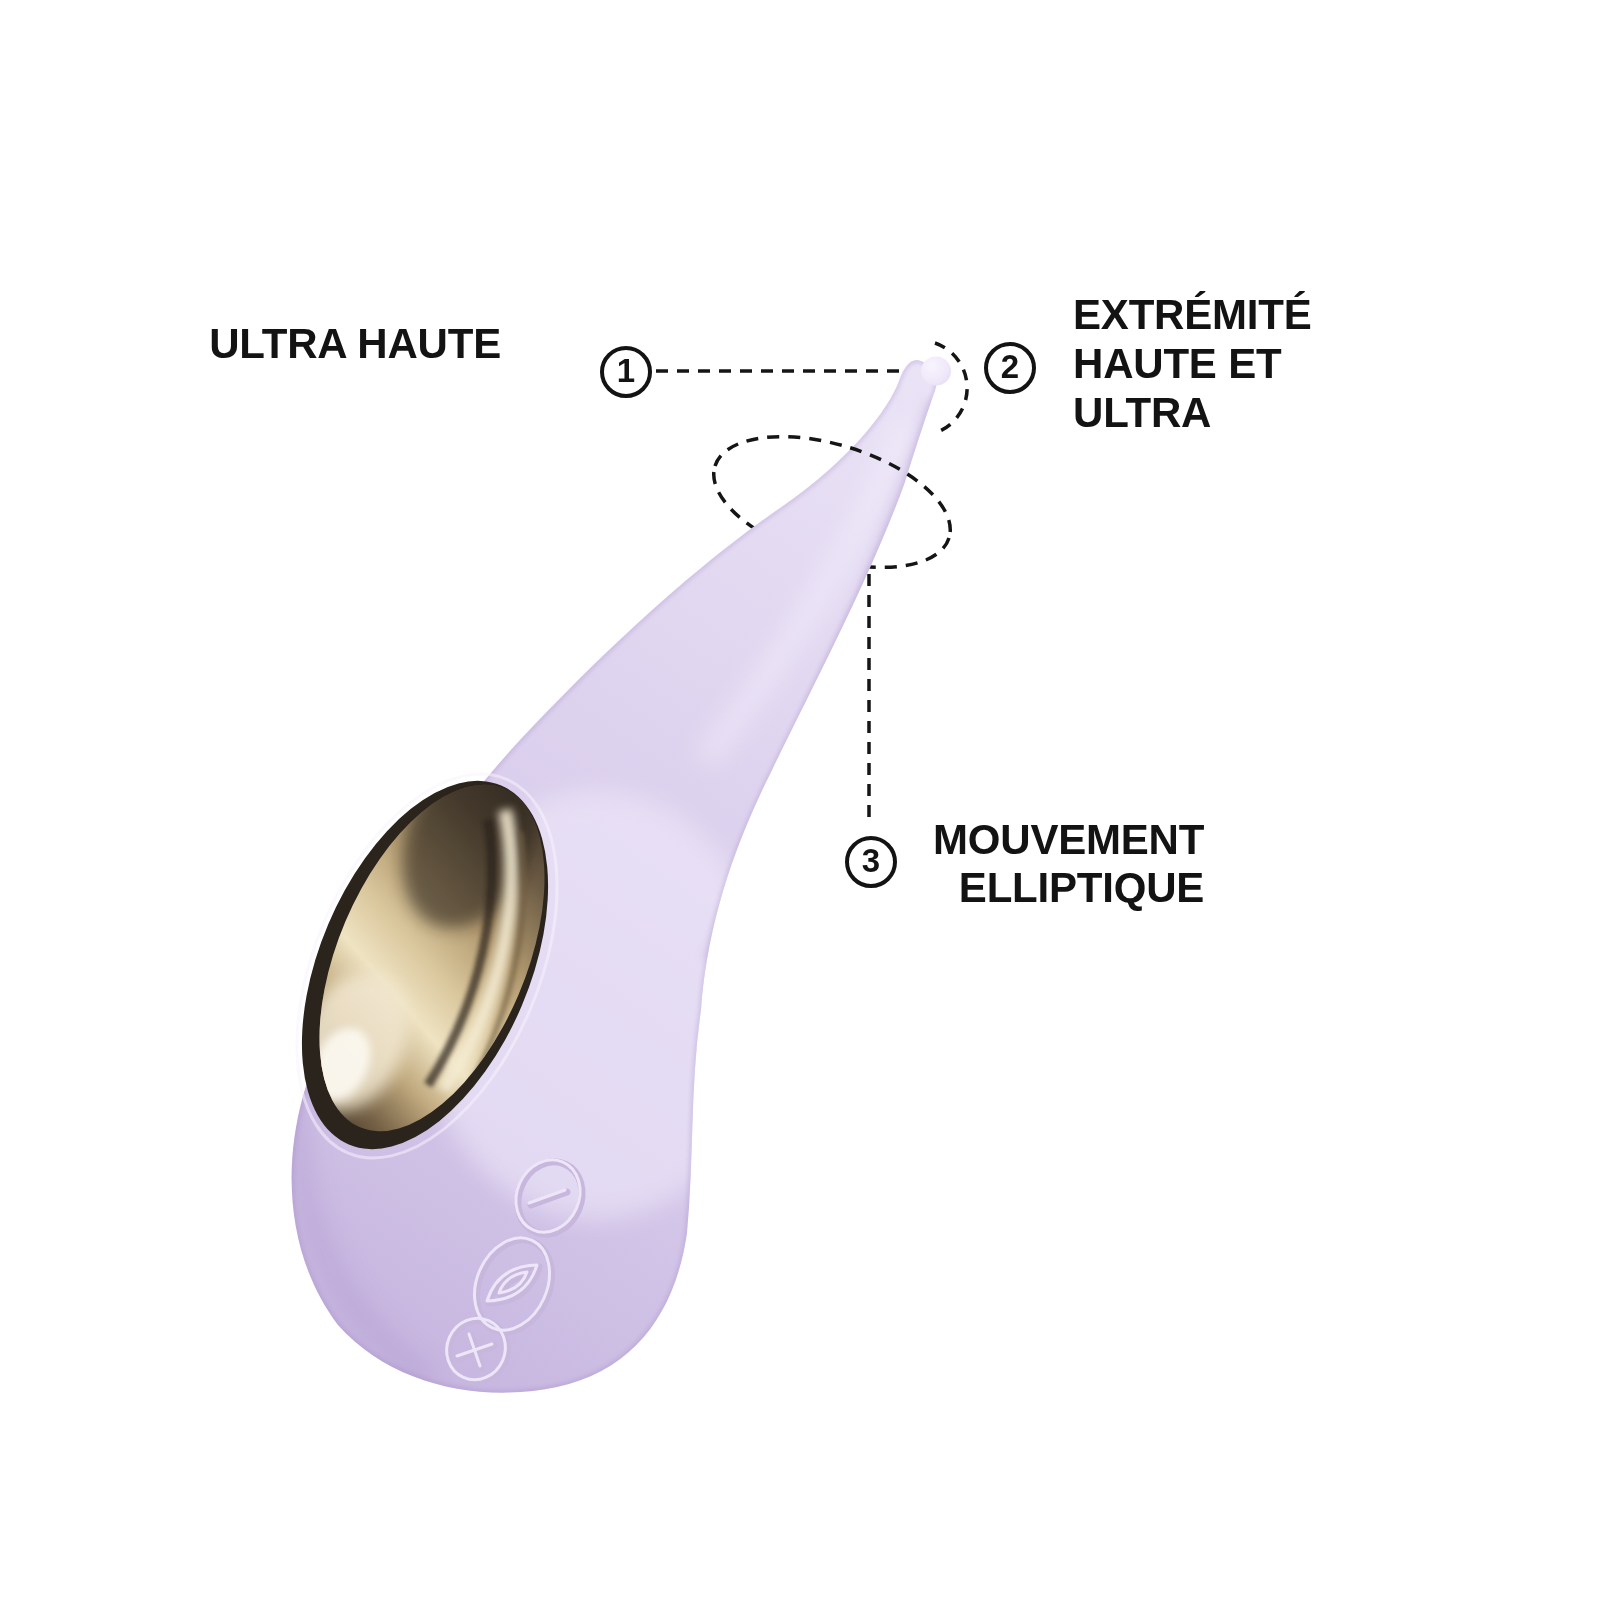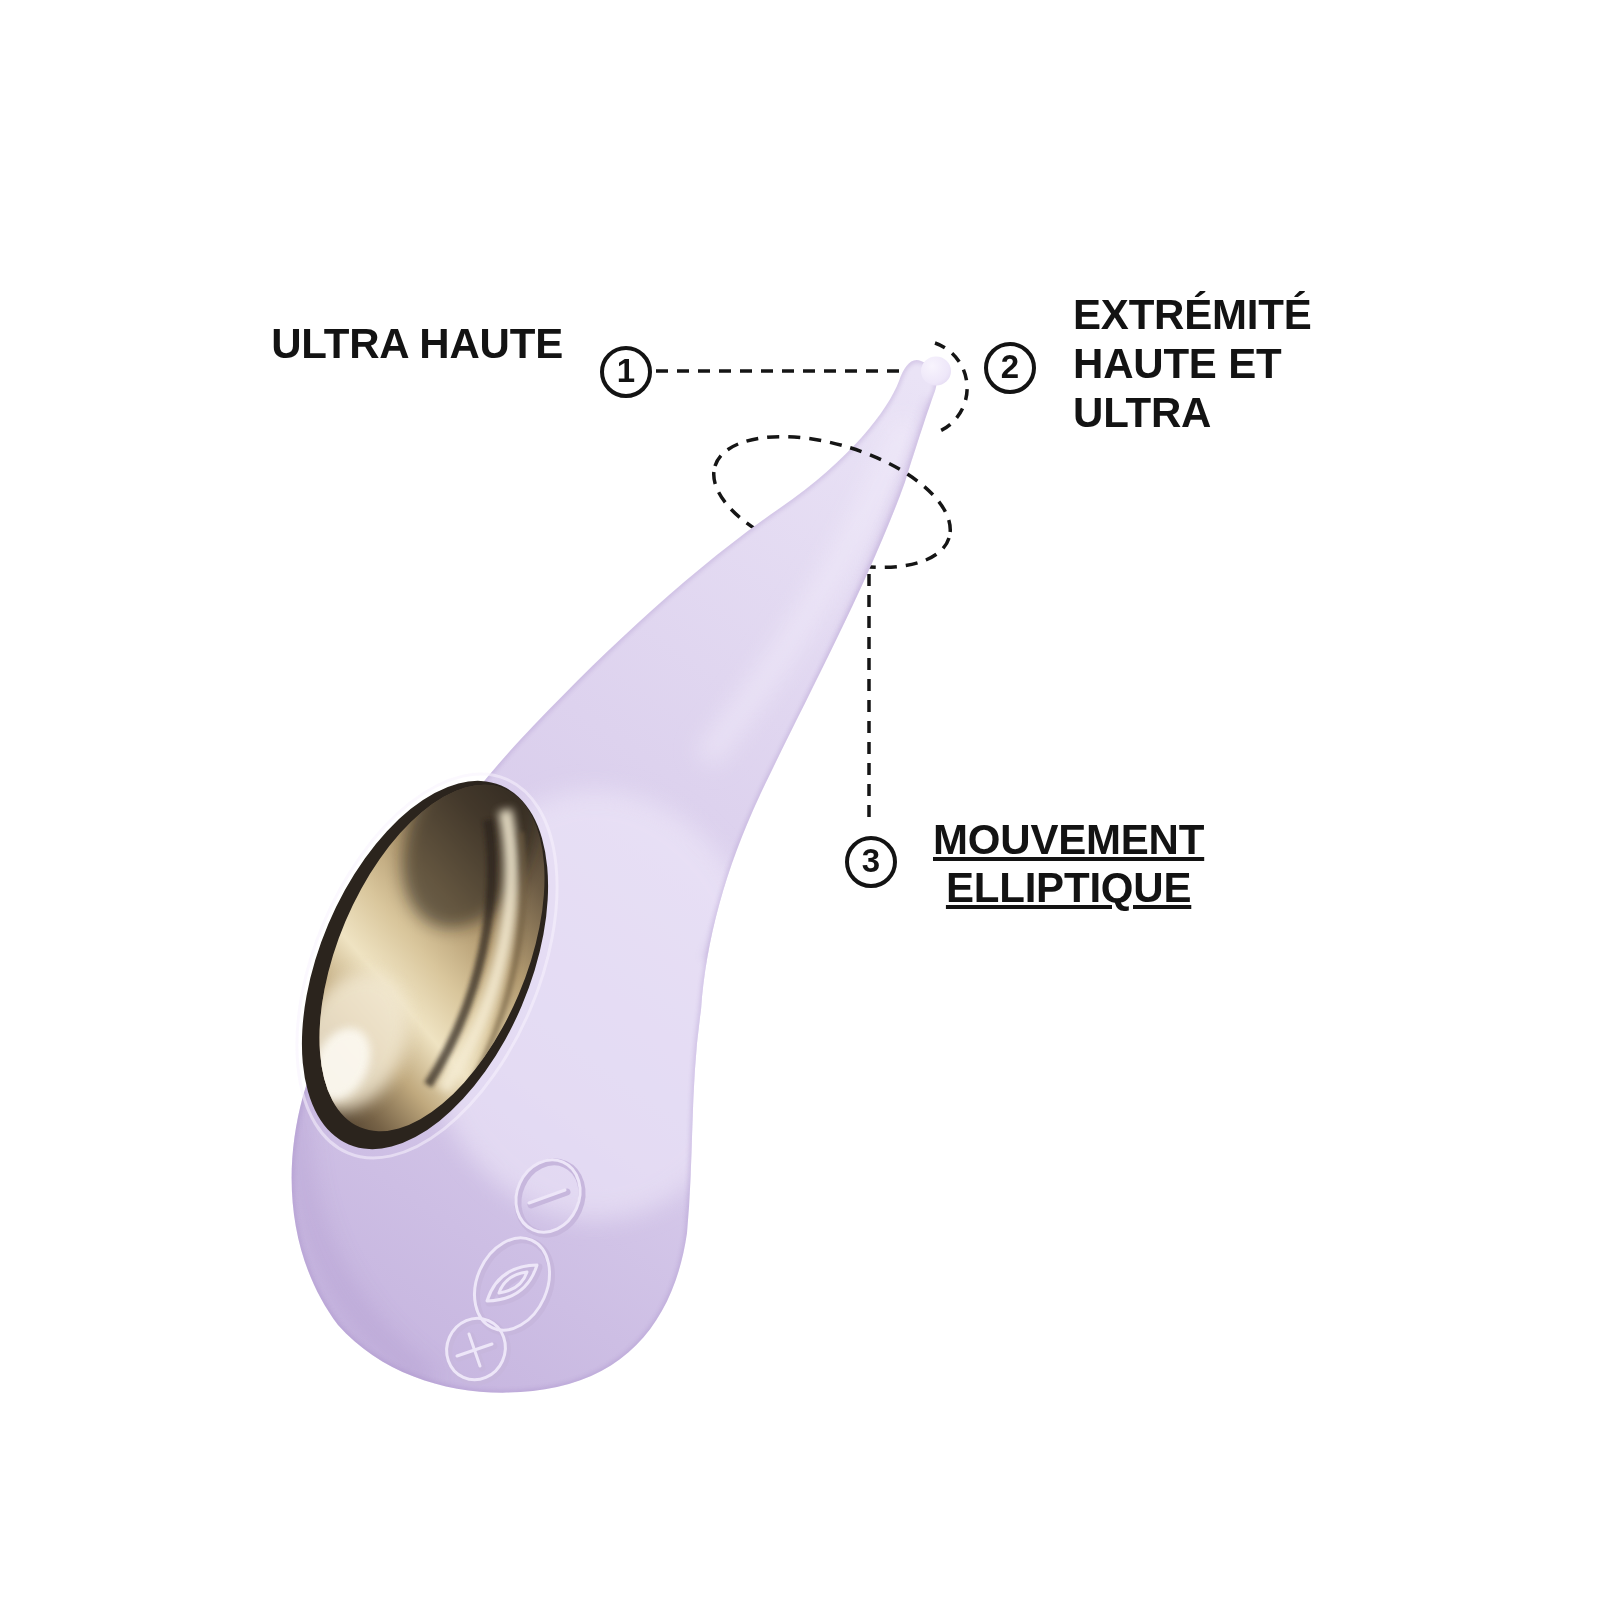--- a/index.html
+++ b/index.html
@@ -2,23 +2,23 @@
 <html><head>
 <meta charset="utf-8">
 <style>
   html,body{margin:0;padding:0;background:#fff;}
   .canvas{position:relative;width:1600px;height:1600px;background:#ffffff;overflow:hidden;
           font-family:"Liberation Sans", sans-serif;}
   .stage{position:absolute;left:0;top:0;}
   .callout-label{position:absolute;color:#131313;font-weight:bold;font-size:42px;
                  letter-spacing:-0.2px;white-space:nowrap;}
   .callout-label .line{display:block;}
-  .lbl-1{right:1037px;top:320px;line-height:48px;text-align:right;}
+  .lbl-1{right:1099px;top:320px;line-height:48px;text-align:right;}
   .lbl-2{left:1073px;top:290px;line-height:49px;text-align:left;}
-  .lbl-3{left:933px;top:816px;line-height:48px;text-align:center;text-decoration:underline;}
+  .lbl-3{left:933px;top:816px;line-height:48px;text-align:right;}
   .badge{position:absolute;width:52px;height:52px;box-sizing:border-box;border:4px solid #131313;
          border-radius:50%;background:#ffffff;display:flex;align-items:center;justify-content:center;
          font-size:33px;font-weight:bold;color:#131313;padding-bottom:2px;}
   .badge-1{left:600px;top:346px;}
   .badge-2{left:984px;top:342px;}
   .badge-3{left:845px;top:836px;}
 </style>
 </head>
 <body>
 

